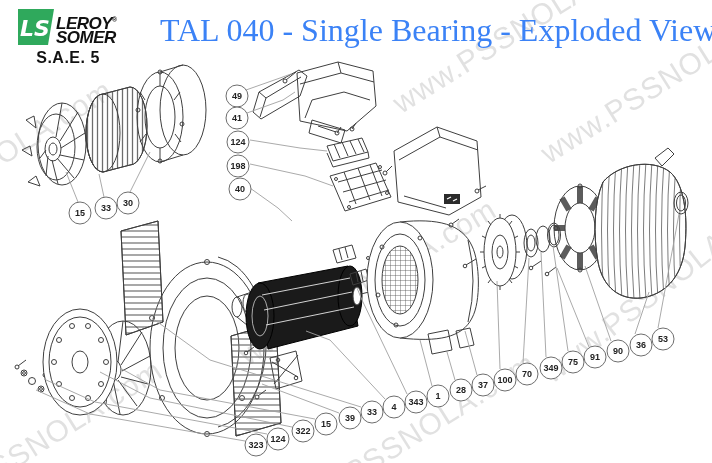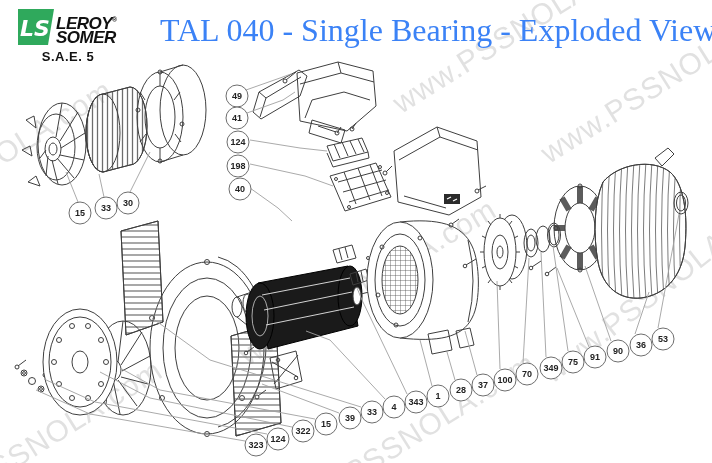--- a/index.html
+++ b/index.html
@@ -5,21 +5,21 @@
   html,body{margin:0;padding:0;background:#fff;}
   .stage{position:relative;width:712px;height:463px;background:#ffffff;overflow:hidden;
          font-family:"Liberation Sans",sans-serif;}
   
   .logo-block{position:absolute;left:16px;top:6px;width:120px;}
   .logo-row{display:flex;align-items:center;}
   .logo-mark{width:40px;height:42px;flex:0 0 auto;}
   .brand{font-style:italic;font-weight:bold;font-size:17px;line-height:15px;color:#111;
          letter-spacing:-0.5px;margin-top:3px;}
   .brand sup{font-size:7px;font-style:normal;vertical-align:super;}
-  .sae{font-weight:bold;font-size:13px;color:#111;text-align:center;width:104px;margin-top:1px;
+  .sae{font-weight:bold;font-size:16px;color:#111;text-align:center;width:104px;margin-top:1px;
        letter-spacing:0.5px;}
   .title{position:absolute;left:160px;top:12px;font-family:"Liberation Serif",serif;
          font-size:32px;color:#3b82f6;white-space:nowrap;}
   
   .wm{position:absolute;font-size:30px;letter-spacing:1px;white-space:nowrap;
       font-family:"Liberation Sans",sans-serif;pointer-events:none;}
   svg.layer{position:absolute;left:0;top:0;}
 </style>
 </head>
 <body>

